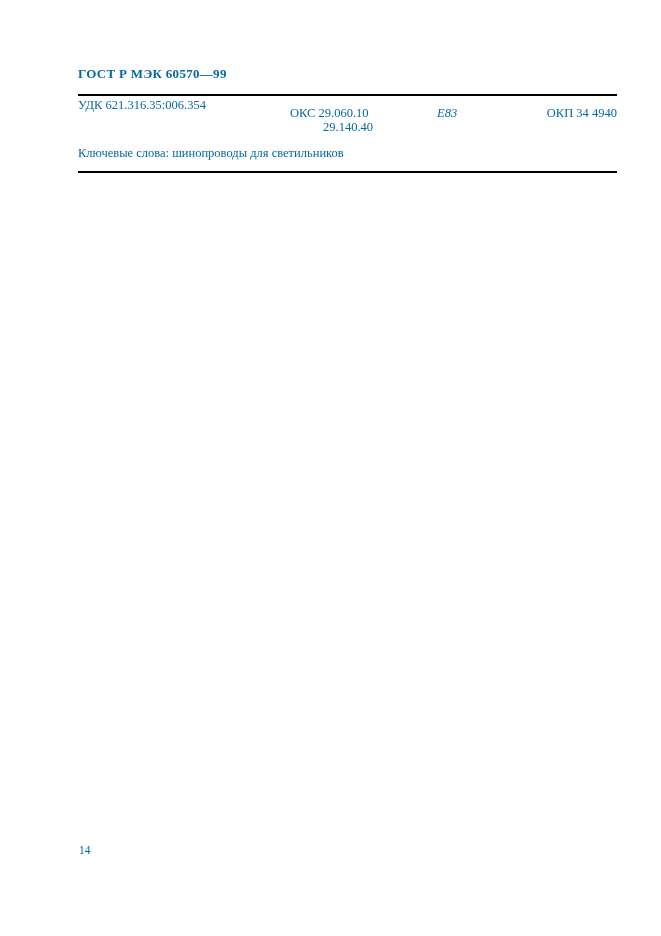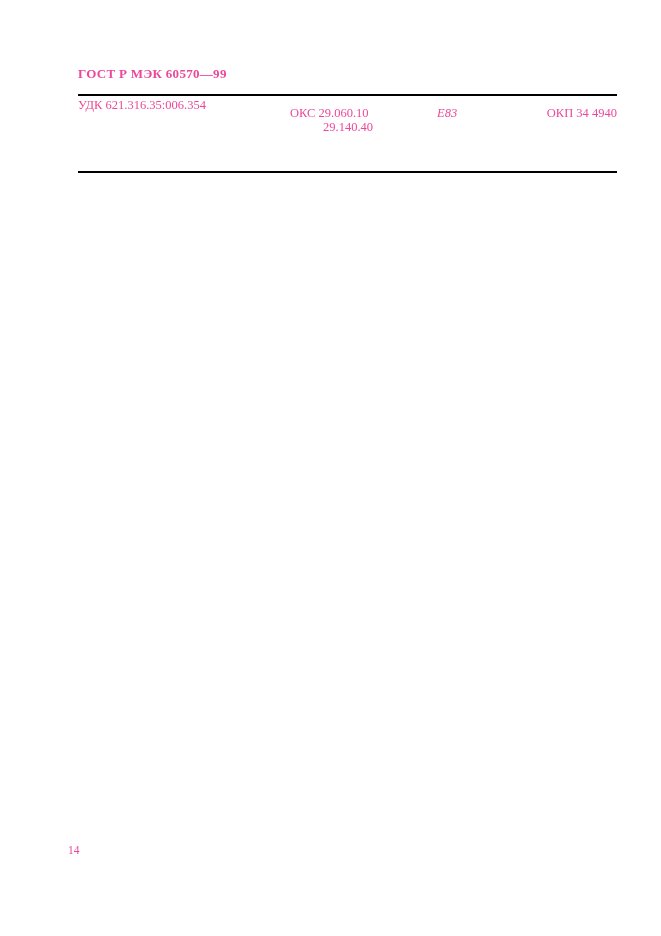--- a/index.html
+++ b/index.html
@@ -6,21 +6,21 @@
     margin: 0;
     padding: 0;
     background: #ffffff;
   }
   .page {
     position: relative;
     width: 661px;
     height: 936px;
     background: #ffffff;
     font-family: "Liberation Serif", "DejaVu Serif", serif;
-    color: #ec4899;
+    color: #0369a1;
     overflow: hidden;
   }
   .hdr {
     position: absolute;
     left: 78px;
     top: 66px;
     font-size: 13px;
     font-weight: bold;
     letter-spacing: 0.3px;
     white-space: nowrap;
@@ -47,21 +47,21 @@
   .okp { right: 44px; top: 107px; text-align: center; }
   .keywords {
     position: absolute;
     left: 78px;
     top: 146px;
     font-size: 12.5px;
     white-space: nowrap;
   }
   .pagenum {
     position: absolute;
-    left: 68px;
+    left: 79px;
     top: 844px;
     font-size: 11.5px;
   }
 </style>
 </head>
 <body>
 
 <div class="page">
 
   <div class="hdr">ГОСТ Р МЭК 60570—99</div>
@@ -72,18 +72,19 @@
 
   <div class="row-text oks">
     <div>ОКС 29.060.10</div>
     <div class="oks-l2">29.140.40</div>
   </div>
 
   <div class="row-text grp">Е83</div>
 
   <div class="row-text okp">ОКП 34 4940</div>
 
+  <div class="keywords">Ключевые слова: шинопроводы для светильников</div>
 
   <div class="rule rule-bottom"></div>
 
   <div class="pagenum">14</div>
 
 </div>
 
 </body></html>

